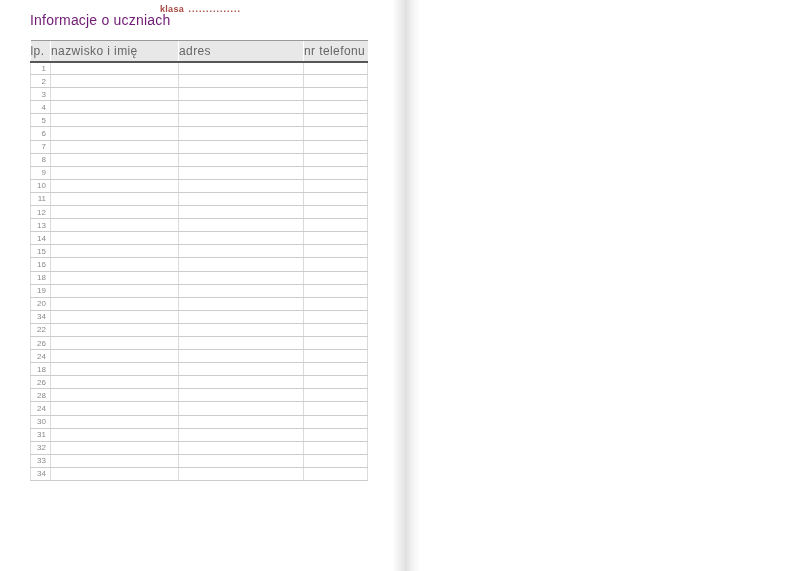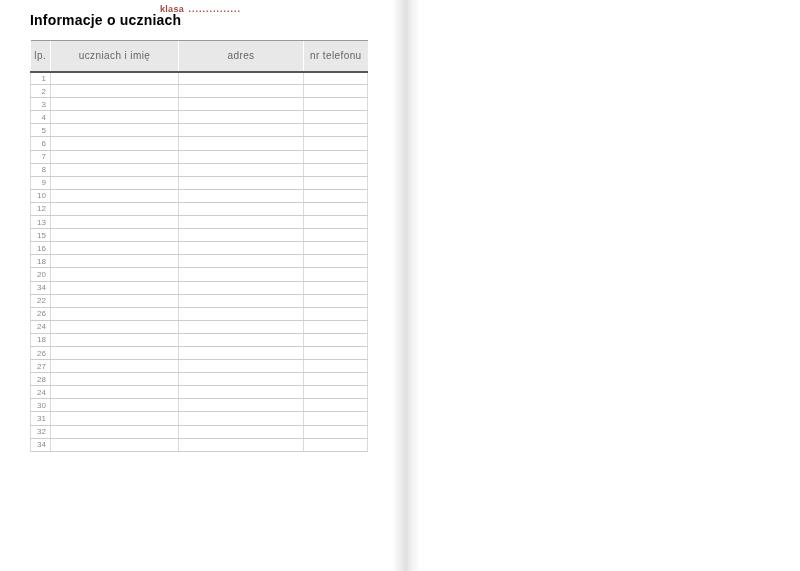--- a/index.html
+++ b/index.html
@@ -19,21 +19,21 @@
       rgba(0,0,0,0.05) 72%, rgba(0,0,0,0) 100%);
   }
 
   .page { position: absolute; top: 0; height: 571px; }
   .page-left  { left: 0; width: 392px; }
   .page-right { left: 420px; width: 380px; }
 
   .title-row { position: absolute; left: 30px; top: 11px; width: 340px; height: 22px; }
   .page-title {
     display: inline-block;
-    font-size: 14px; font-weight: bold; color: #000000; letter-spacing: 0.2px;
+    font-size: 14px; font-weight: normal; color: #701a75; letter-spacing: 0.2px;
   }
   .klasa-wrap {
     position: absolute; left: 130px; bottom: 17px; white-space: nowrap;
   }
   .klasa-label {
     font-size: 9px; font-weight: bold; color: #a84a42; letter-spacing: 0.3px;
   }
   .klasa-dots {
     font-size: 9px; font-weight: bold; color: #a84a42; letter-spacing: 1px;
   }
@@ -41,23 +41,23 @@
   table.register {
     border-collapse: collapse; table-layout: fixed;
     position: absolute; top: 40px;
   }
   #left-table  { left: 30px;  width: 337px; }
 
   table.register th {
     background: #e8e8e8;
     border-top: 1px solid #9a9a9a;
     border-bottom: 2px solid #565656;
-    height: 31px;
-    font-size: 10px; font-weight: normal; color: #666;
-    letter-spacing: 0.4px; text-align: center; vertical-align: middle;
+    height: 21px;
+    font-size: 12px; font-weight: normal; color: #666;
+    letter-spacing: 0.4px; text-align: left; vertical-align: middle;
   }
   table.register th + th { border-left: 1px solid #ffffff; }
 
   table.register td {
     height: 13.1px;
     border-bottom: 1px solid #cdcdcd;
     border-left: 1px solid #dadada;
     font-size: 8px; color: #8a8a8a; vertical-align: middle;
   }
   table.register tr td:first-child { border-left: 1px solid #dadada; }
@@ -86,21 +86,21 @@
     <table class="register" id="left-table">
         <colgroup>
           <col>
           <col>
           <col>
           <col>
         </colgroup>
         <thead>
           <tr>
             <th>lp.</th>
-            <th>uczniach i imię</th>
+            <th>nazwisko i imię</th>
             <th>adres</th>
             <th>nr telefonu</th>
           </tr>
         </thead>
         <tbody>
           <tr>
             <td class="row-num">1</td>
             <td></td>
             <td></td>
             <td></td>
@@ -153,50 +153,68 @@
             <td></td>
             <td></td>
           </tr>
           <tr>
             <td class="row-num">10</td>
             <td></td>
             <td></td>
             <td></td>
           </tr>
           <tr>
+            <td class="row-num">11</td>
+            <td></td>
+            <td></td>
+            <td></td>
+          </tr>
+          <tr>
             <td class="row-num">12</td>
             <td></td>
             <td></td>
             <td></td>
           </tr>
           <tr>
             <td class="row-num">13</td>
             <td></td>
             <td></td>
             <td></td>
           </tr>
           <tr>
+            <td class="row-num">14</td>
+            <td></td>
+            <td></td>
+            <td></td>
+          </tr>
+          <tr>
             <td class="row-num">15</td>
             <td></td>
             <td></td>
             <td></td>
           </tr>
           <tr>
             <td class="row-num">16</td>
             <td></td>
             <td></td>
             <td></td>
           </tr>
           <tr>
             <td class="row-num">18</td>
             <td></td>
             <td></td>
             <td></td>
           </tr>
           <tr>
+            <td class="row-num">19</td>
+            <td></td>
+            <td></td>
+            <td></td>
+          </tr>
+          <tr>
             <td class="row-num">20</td>
             <td></td>
             <td></td>
             <td></td>
           </tr>
           <tr>
             <td class="row-num">34</td>
             <td></td>
             <td></td>
             <td></td>
@@ -225,26 +243,20 @@
             <td></td>
             <td></td>
           </tr>
           <tr>
             <td class="row-num">26</td>
             <td></td>
             <td></td>
             <td></td>
           </tr>
           <tr>
-            <td class="row-num">27</td>
-            <td></td>
-            <td></td>
-            <td></td>
-          </tr>
-          <tr>
             <td class="row-num">28</td>
             <td></td>
             <td></td>
             <td></td>
           </tr>
           <tr>
             <td class="row-num">24</td>
             <td></td>
             <td></td>
             <td></td>
@@ -256,20 +268,26 @@
             <td></td>
           </tr>
           <tr>
             <td class="row-num">31</td>
             <td></td>
             <td></td>
             <td></td>
           </tr>
           <tr>
             <td class="row-num">32</td>
+            <td></td>
+            <td></td>
+            <td></td>
+          </tr>
+          <tr>
+            <td class="row-num">33</td>
             <td></td>
             <td></td>
             <td></td>
           </tr>
           <tr>
             <td class="row-num">34</td>
             <td></td>
             <td></td>
             <td></td>
           </tr>

